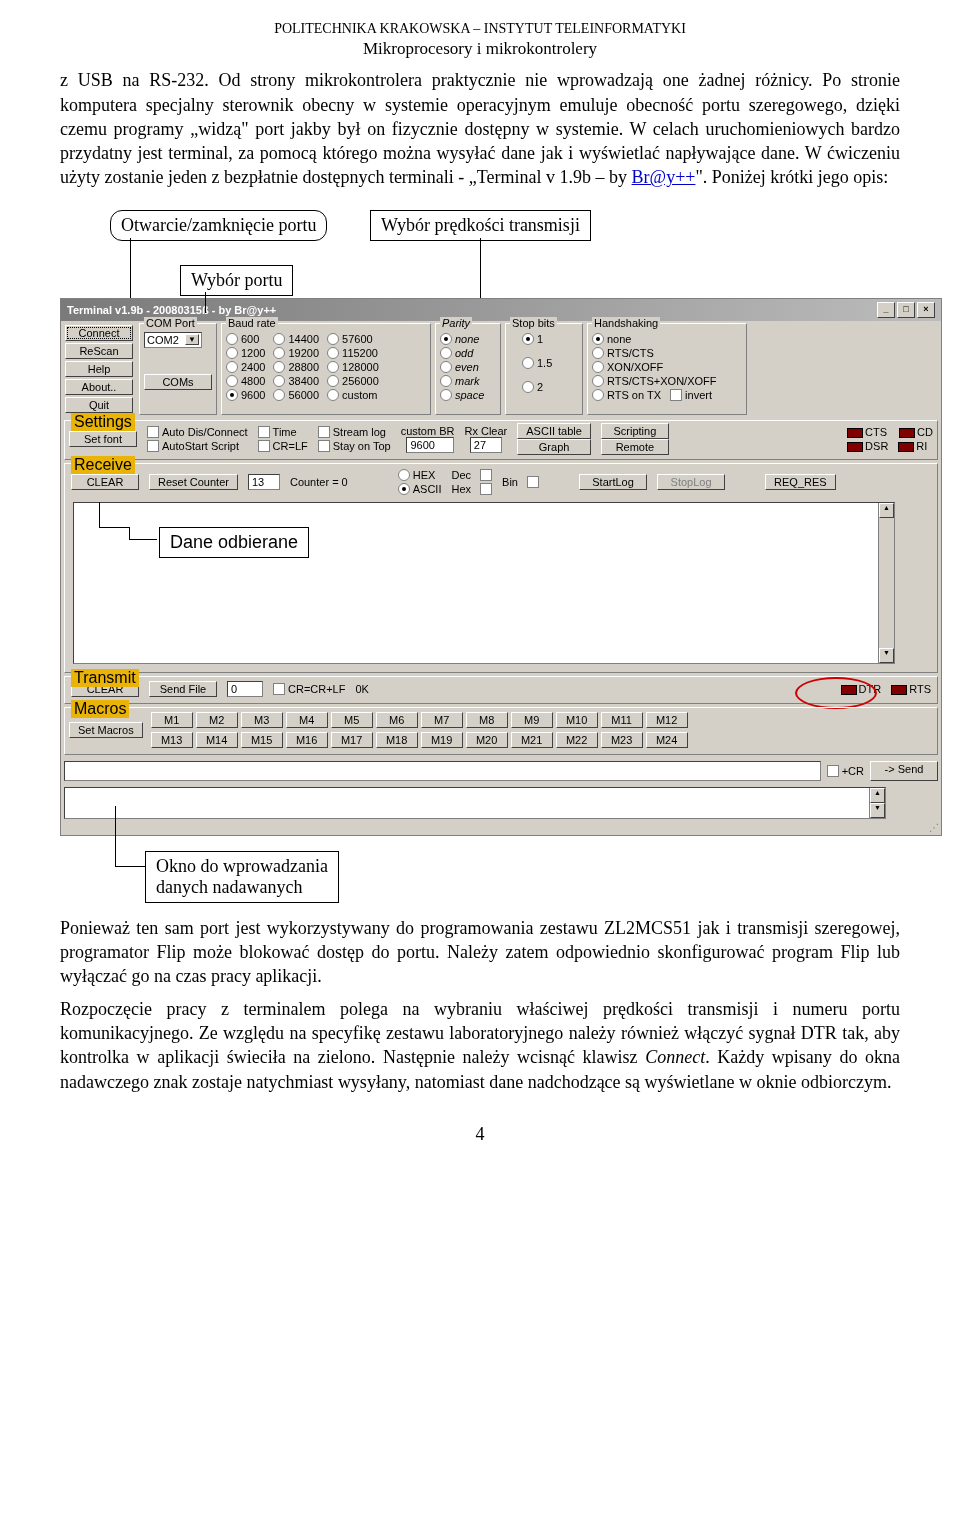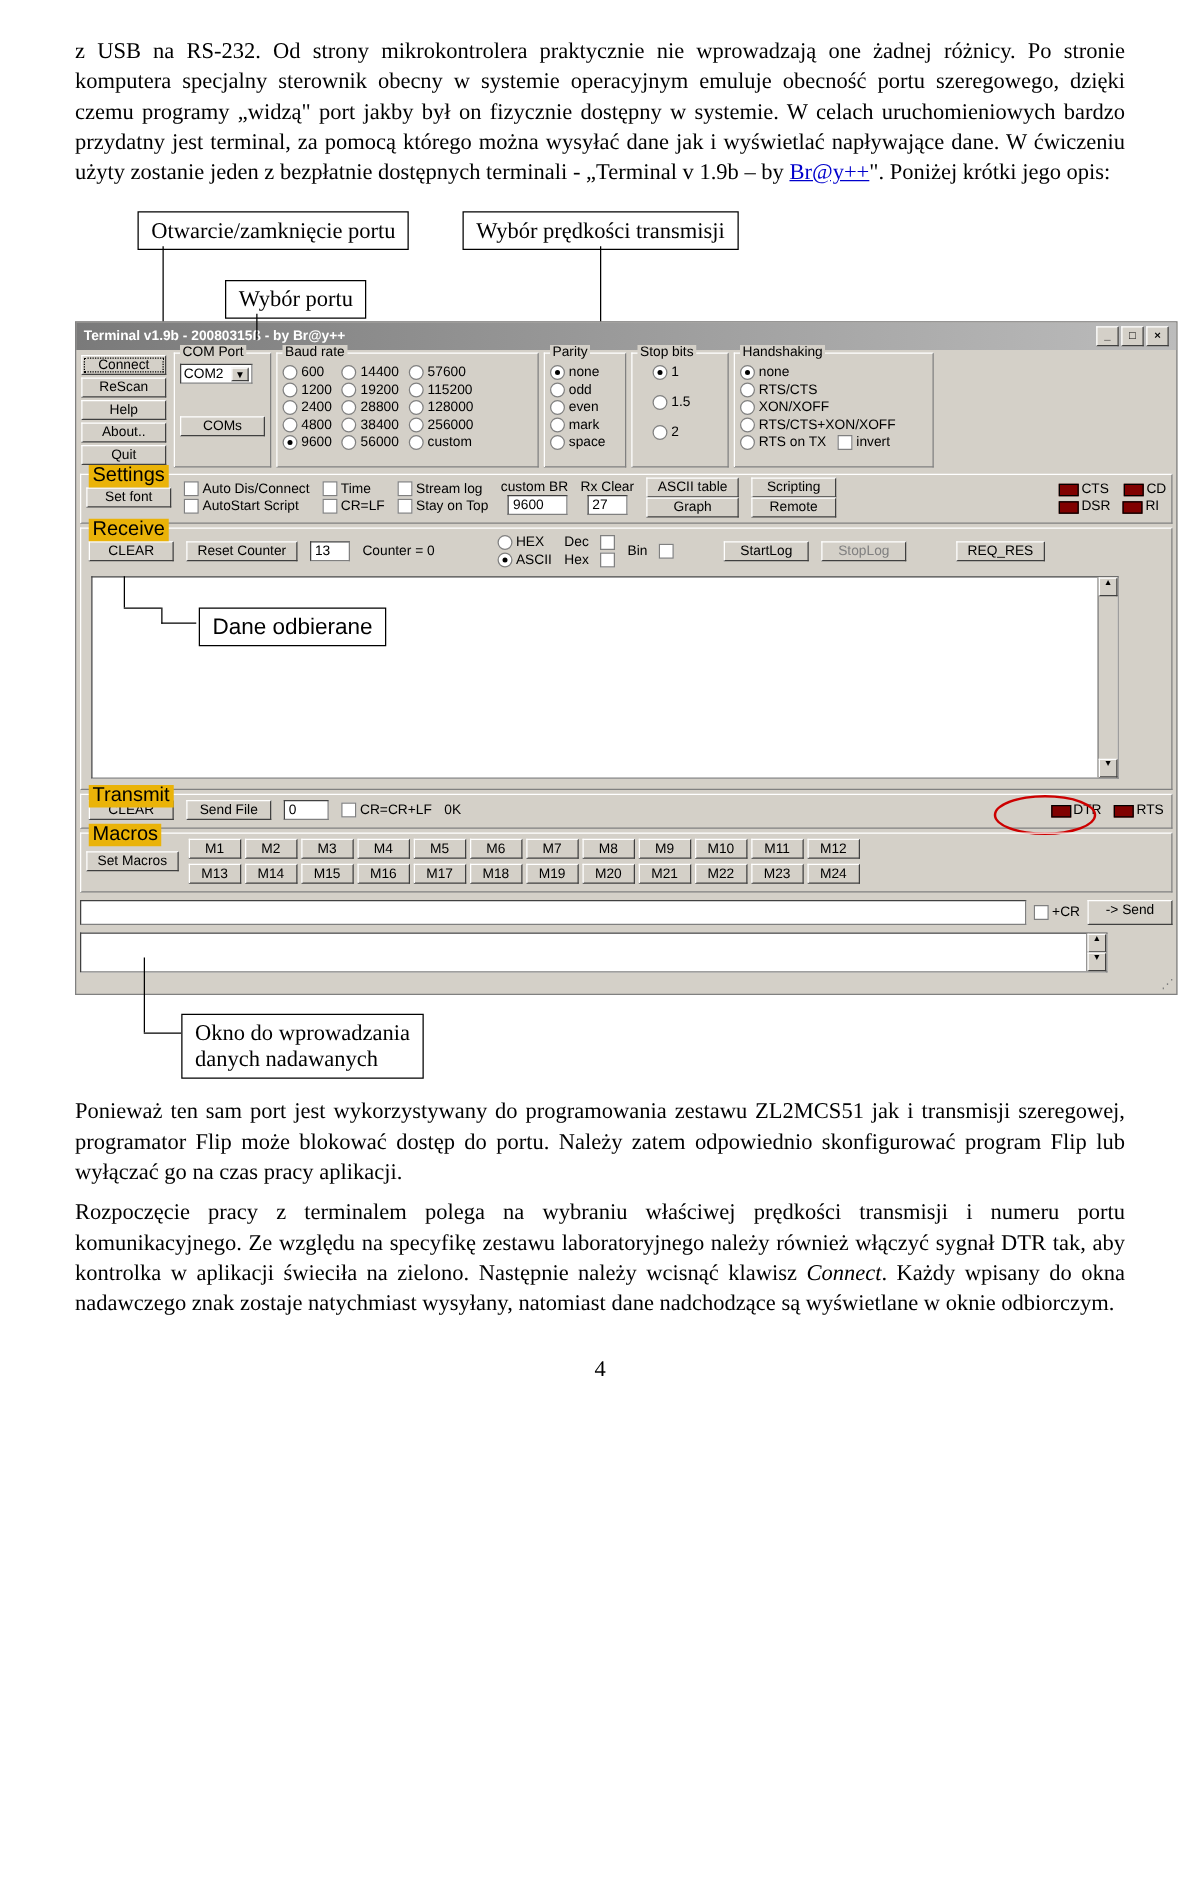--- a/index.html
+++ b/index.html
@@ -32,21 +32,21 @@
     height: 80px;
   }
   .callout-box {
     display: inline-block;
     border: 1px solid #000;
     padding: 4px 10px;
     font-size: 18px;
     background: #fff;
     position: absolute;
   }
-  .c1 { left: 0; top: 0; }
+  .c1 { left: 0; top: 0; border-radius: 12px; }
   .c2 { left: 260px; top: 0; }
   .c3 { left: 70px; top: 55px; }
   .c4 { position: absolute; left: 90px; top: 25px; border:1px solid #000; padding:4px 10px; font-size:18px; background:#fff; }
 
   
   .line-v { position:absolute; width:1px; background:#000; }
   .line-h { position:absolute; height:1px; background:#000; }
 
   
   .terminal {
@@ -156,20 +156,24 @@
     height: 60px;
   }
   .pagenum { text-align:center; font-size:18px; margin-top:30px; }
   .flex { display:flex; }
   .col { display:flex; flex-direction:column; }
 </style>
 </head>
 <body>
 
 <div class="page">
+  <div class="header">
+    <div class="line1">POLITECHNIKA KRAKOWSKA – INSTYTUT TELEINFORMATYKI</div>
+    <div class="line2">Mikroprocesory i mikrokontrolery</div>
+  </div>
 
   <div class="body-text">
     <span>z USB na RS-232. Od strony mikrokontrolera praktycznie nie wprowadzają one żadnej różnicy. Po stronie komputera specjalny sterownik obecny w systemie operacyjnym emuluje obecność portu szeregowego, dzięki czemu programy „widzą" port jakby był on fizycznie dostępny w systemie. W celach uruchomieniowych bardzo przydatny jest terminal, za pomocą którego można wysyłać dane jak i wyświetlać napływające dane. W ćwiczeniu użyty zostanie jeden z bezpłatnie dostępnych terminali - „Terminal v 1.9b – by </span><a class="link">Br@y++</a><span>". Poniżej krótki jego opis:</span>
   </div>
 
   <div class="callouts">
     <div class="callout-box c1">Otwarcie/zamknięcie portu</div>
     <div class="callout-box c2">Wybór prędkości transmisji</div>
     <div class="callout-box c3">Wybór portu</div>
     <div class="line-v" style="left:20px; top:28px; height:60px;"></div>
@@ -273,21 +277,21 @@
               </div>
               <div class="radio">
                 <span class="dot"></span>
                 <span>custom</span>
               </div>
             </div>
         </div>
       </div>
 
 
-      <div class="fieldset" style="width:56px;">
+      <div class="fieldset" style="width:56px;font-style:italic;">
         <div class="fs-title">Parity</div>
         <div class="col" id="parity-col">
             <div class="radio sel">
               <span class="dot"></span>
               <span>none</span>
             </div>
             <div class="radio">
               <span class="dot"></span>
               <span>odd</span>
             </div>

